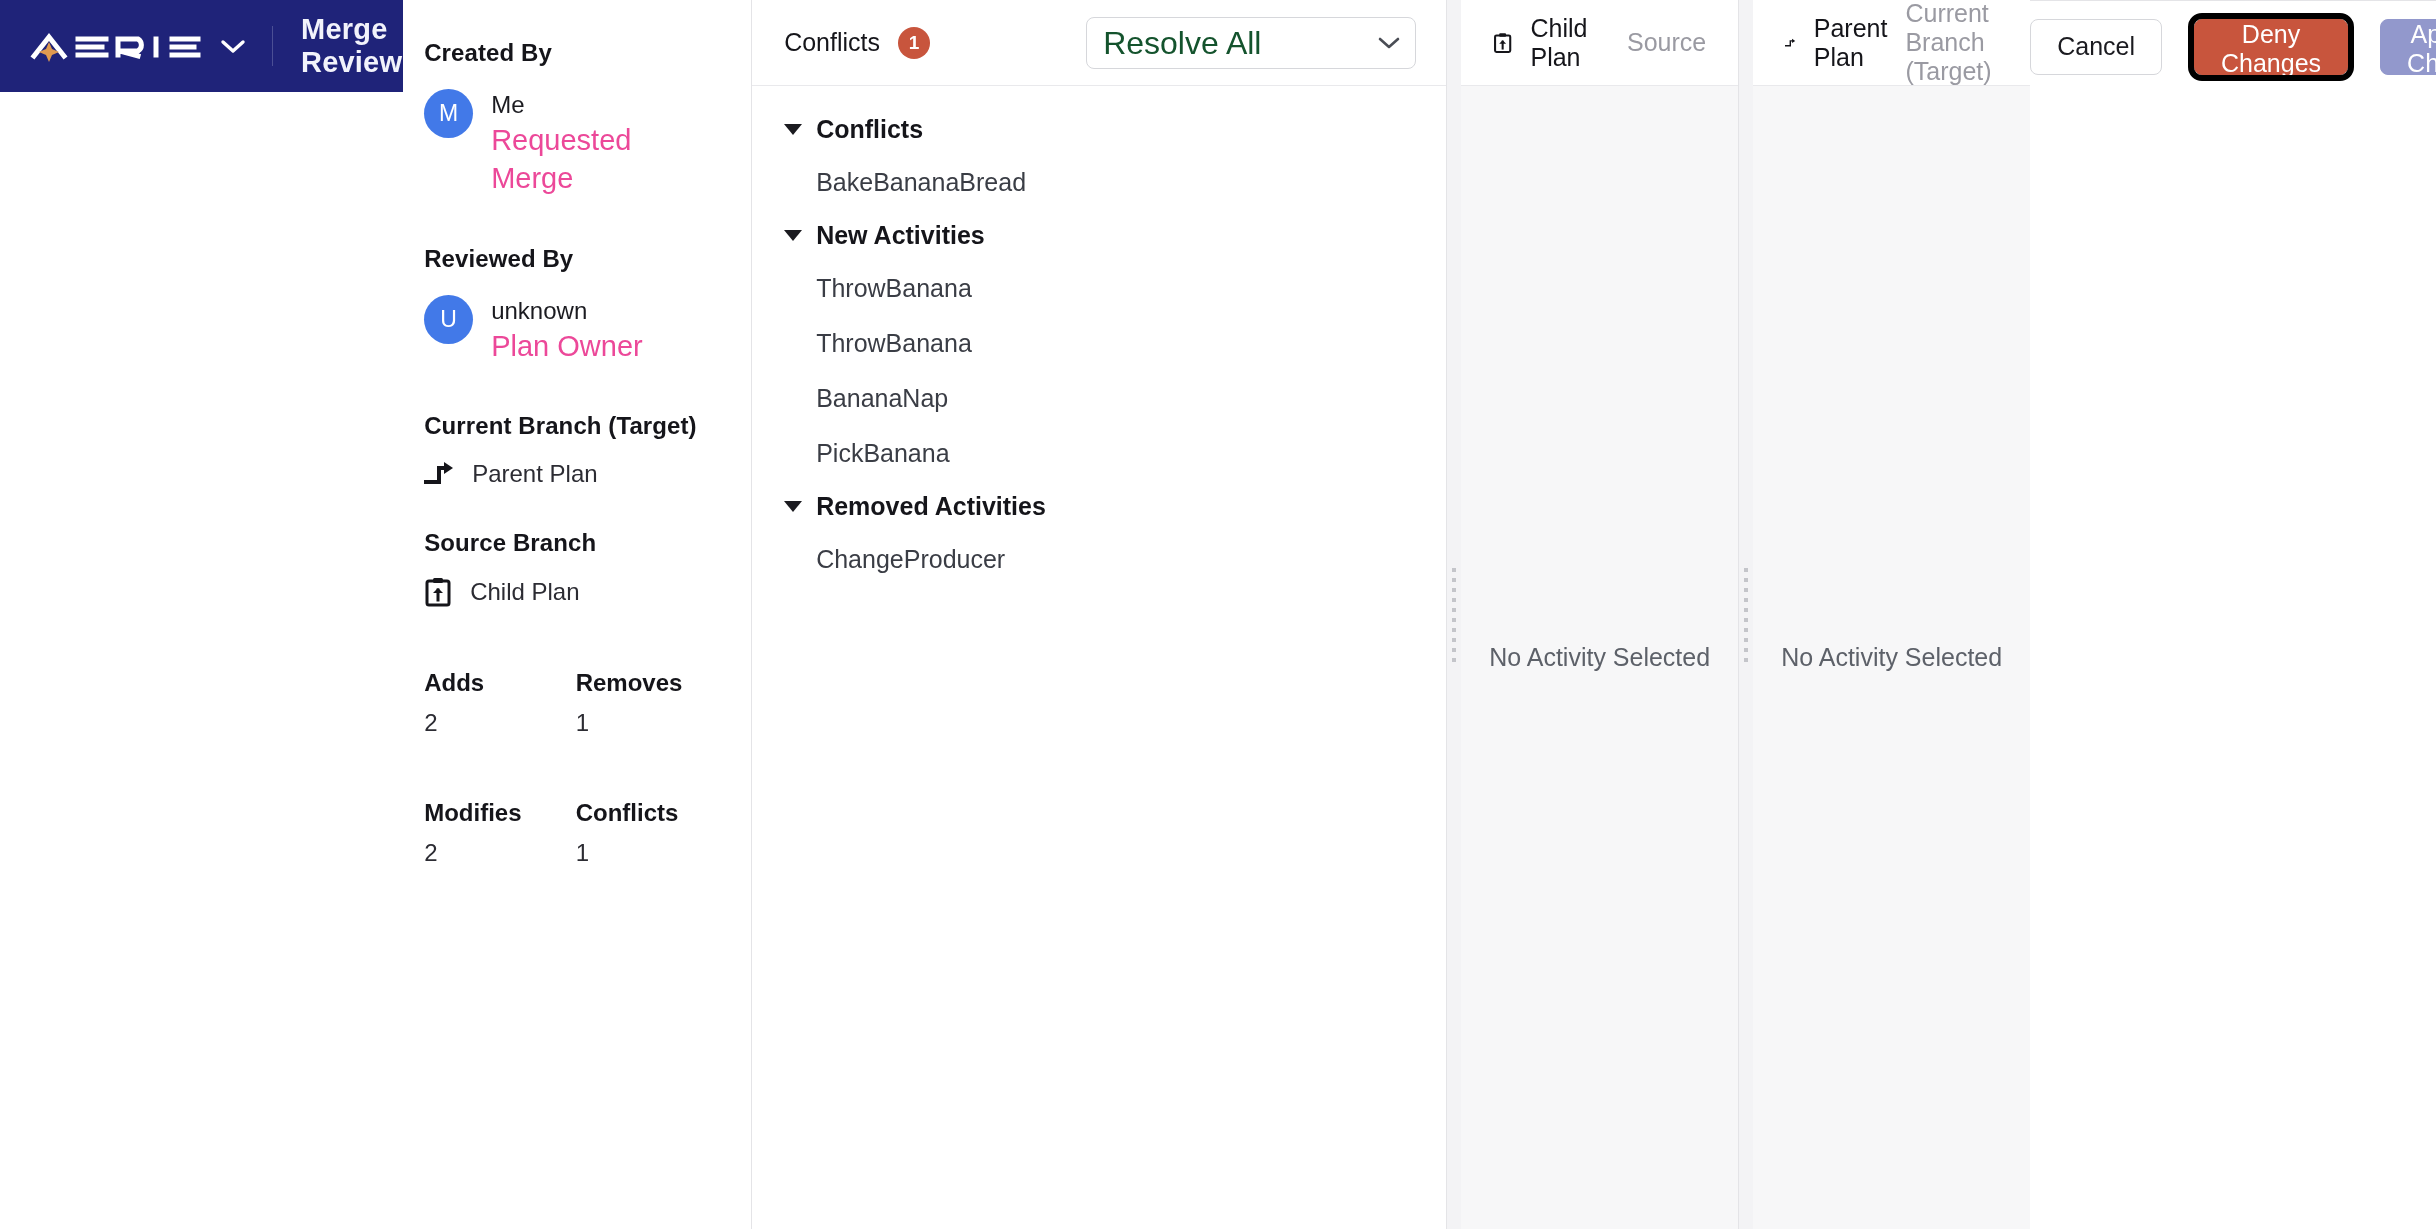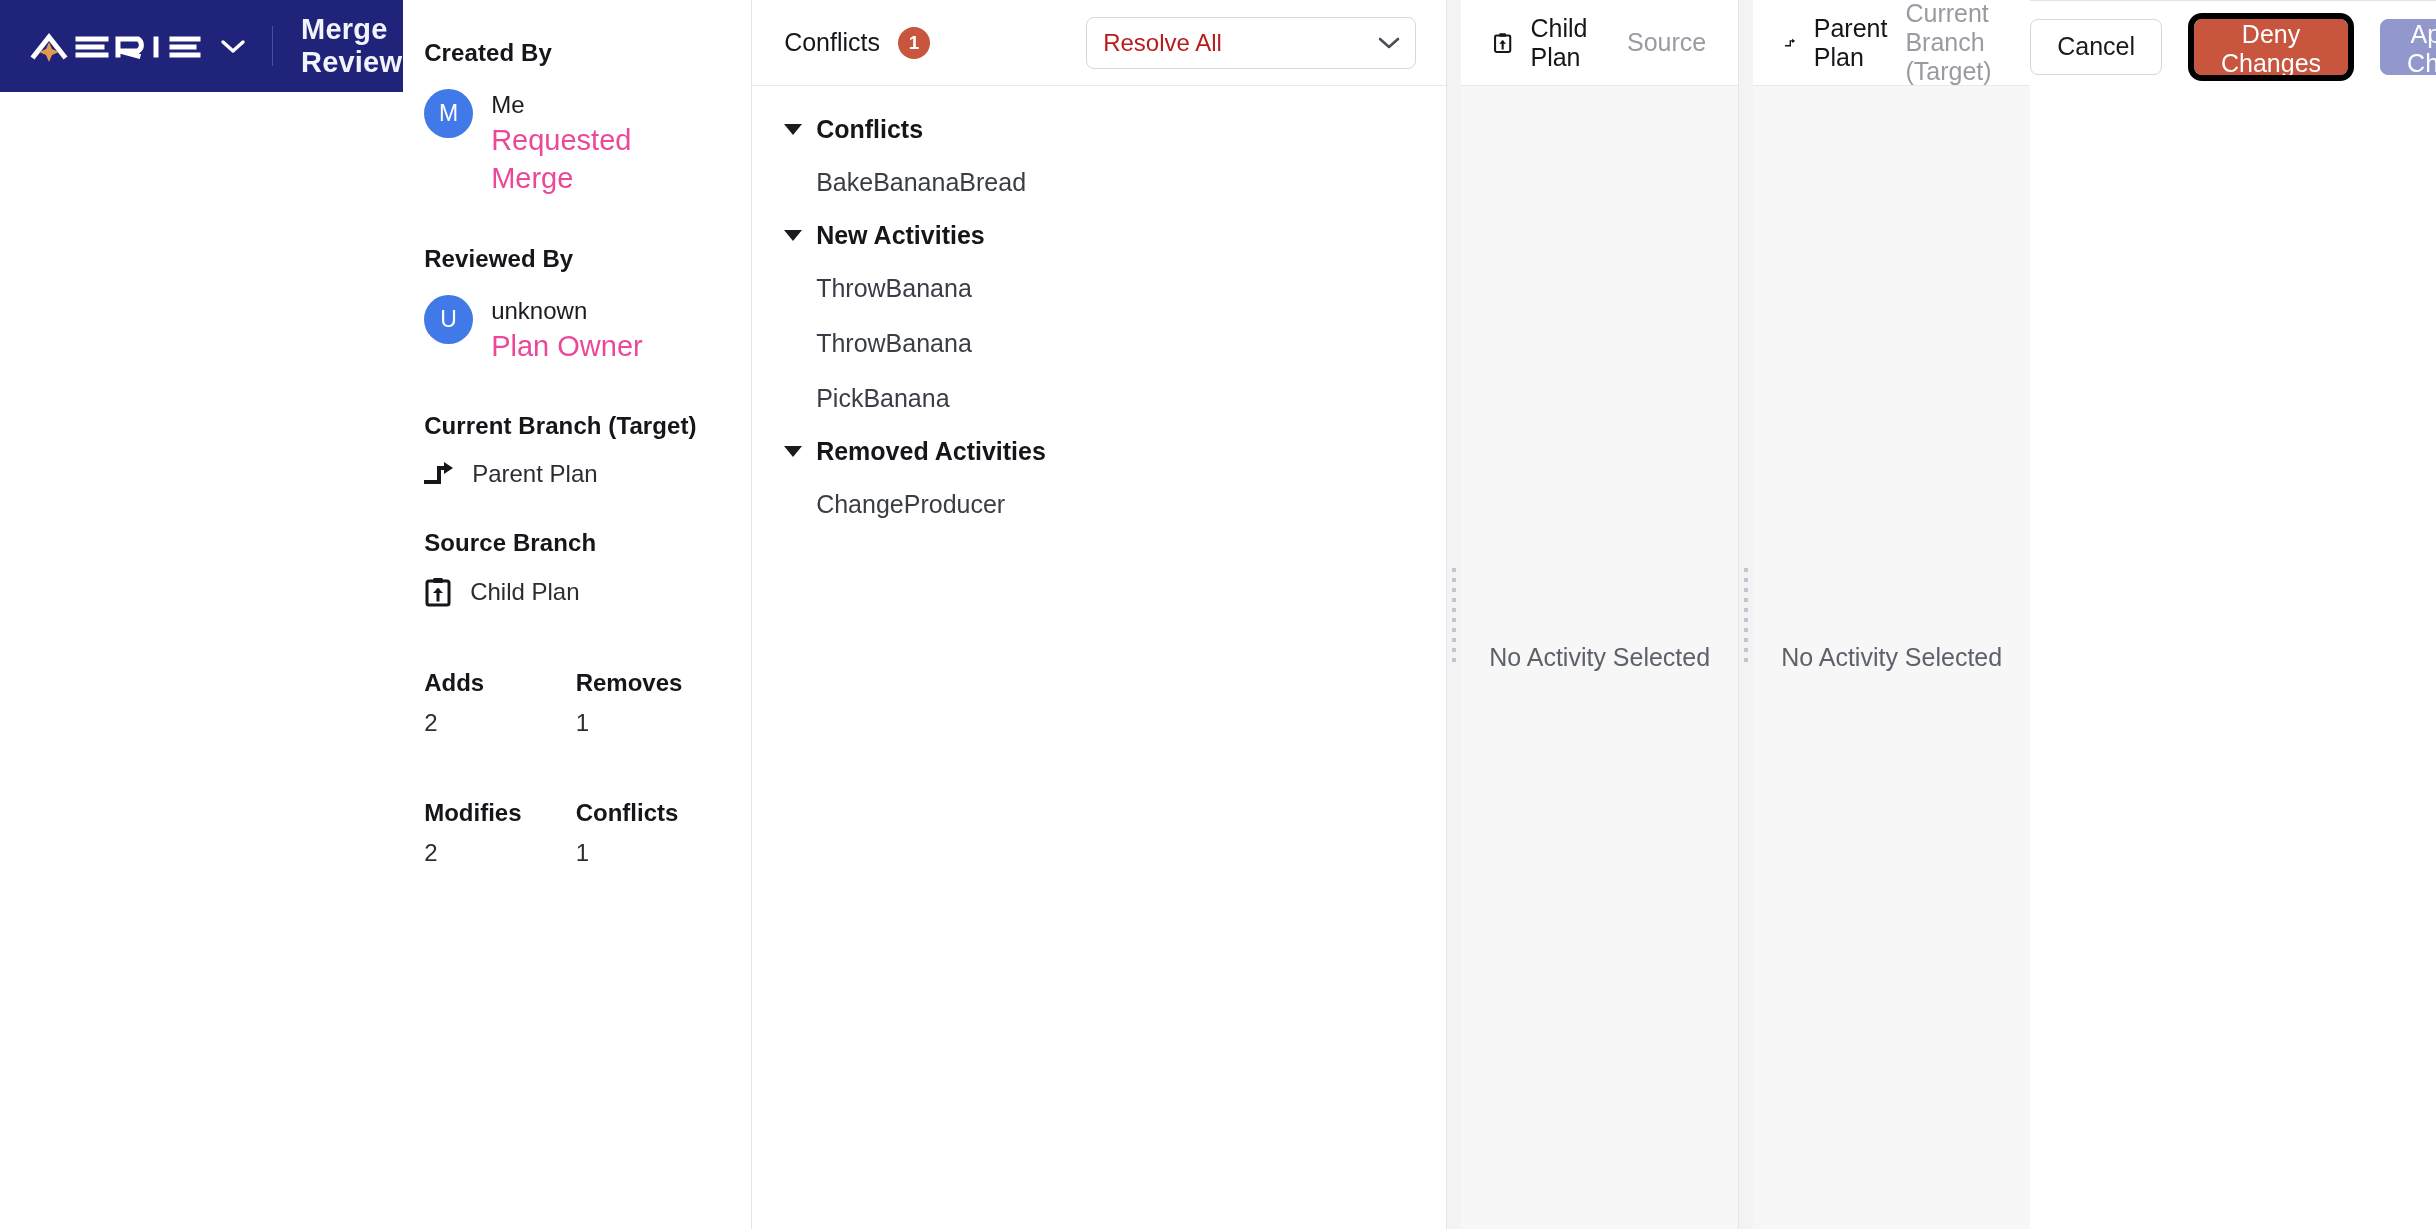--- a/index.html
+++ b/index.html
@@ -94,21 +94,21 @@
     font-size: 19px; font-weight: 700;
     display: flex; align-items: center; justify-content: center;
     flex: 0 0 32px;
   }
   .resolve-select-wrap { margin-left: auto; position: relative; }
   .resolve-select {
     width: 330px; height: 52px;
     border: 1px solid #d6d7db; border-radius: 8px;
     background: #ffffff;
     font-family: "Liberation Sans", sans-serif;
-    font-size: 24px; color: #b91c1c;
+    font-size: 32px; color: #14532d;
     padding: 0 44px 0 16px;
     appearance: none; -webkit-appearance: none;
     cursor: pointer;
   }
   .select-chevron {
     position: absolute; right: 16px; top: 50%; transform: translateY(-50%);
     pointer-events: none;
   }
 
   .tree { padding: 18px 0 0 0; overflow-y: auto; flex: 1 1 auto; }
@@ -301,20 +301,21 @@
         </div>
         <div class="tree-item">BakeBananaBread</div>
 
         <div class="tree-group-header">
           <span class="caret"></span>
           <span class="tree-group-label">New Activities</span>
         </div>
         <div class="tree-item">ThrowBanana</div>
         <div class="tree-item">ThrowBanana</div>
 
+        <div class="tree-item">BananaNap</div>
         <div class="tree-item">PickBanana</div>
 
         <div class="tree-group-header">
           <span class="caret"></span>
           <span class="tree-group-label">Removed Activities</span>
         </div>
         <div class="tree-item">ChangeProducer</div>
 
       </div>
     </section>

